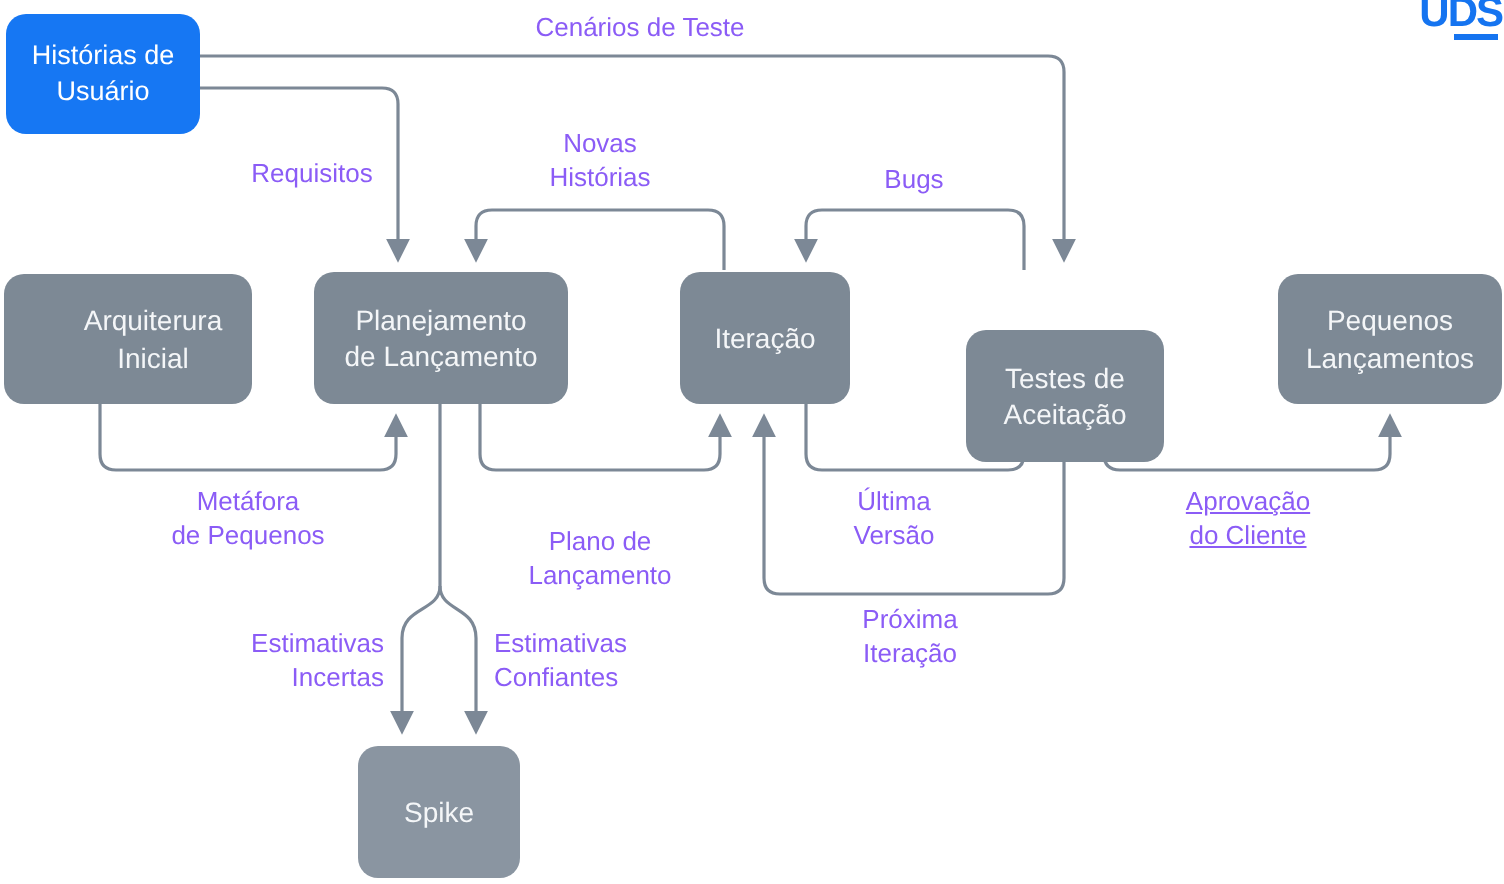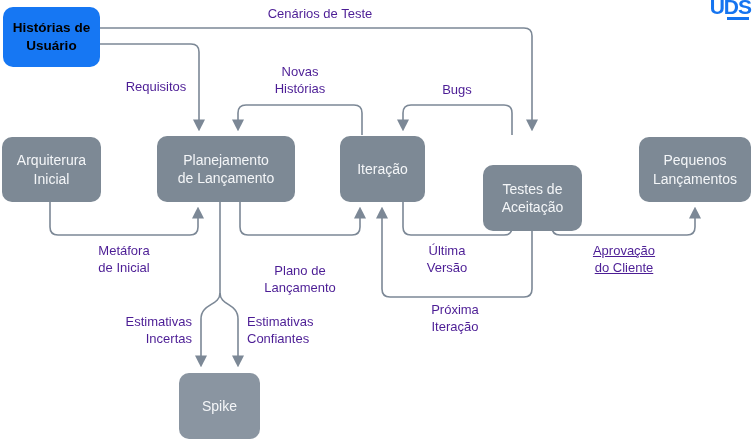--- a/index.html
+++ b/index.html
@@ -6,24 +6,24 @@
   #canvas{
     position:relative;width:752px;height:442px;background:#ffffff;overflow:hidden;
     font-family:"Liberation Sans","DejaVu Sans",sans-serif;
   }
   #wires{position:absolute;left:0;top:0;width:752px;height:442px;}
   .box{
     position:absolute;border-radius:10px;background:#7D8995;
     display:flex;align-items:center;justify-content:center;text-align:center;
     color:#F4F6F8;font-size:14px;line-height:1.32;white-space:pre-line;
   }
-  .box.blue{background:#1677F3;color:#000000;font-weight:700;font-size:13.5px;}
+  .box.blue{background:#1677F3;color:#ffffff;font-weight:400;font-size:13.5px;}
   .box.spike{background:#8A95A1;}
   .lbl{
-    position:absolute;font-size:13px;font-weight:500;color:#4c1d95;
+    position:absolute;font-size:13px;font-weight:500;color:#8b5cf6;
     line-height:1.3;white-space:pre-line;text-align:center;
   }
   .lbl.right{text-align:right;}
   .lbl.left{text-align:left;}
   #logo{position:absolute;right:1px;top:-5px;color:#1574F0;
     font-weight:800;font-size:21px;letter-spacing:-1px;}
   #logo .bar{position:absolute;right:2px;top:22px;width:22px;height:3px;background:#1574F0;}
 </style>
 </head>
 <body>
@@ -48,24 +48,24 @@
       <path d="M 552 202 V 227 Q 552 235 560 235 H 687 Q 695 235 695 227 V 209" marker-end="url(#arr)"></path>
       <path d="M 220 202 V 293"></path>
       <path d="M 220 293 C 220 306 201 303 201 319 V 365" marker-end="url(#arr)"></path>
       <path d="M 220 293 C 220 306 238 303 238 319 V 365" marker-end="url(#arr)"></path>
     </g>
   </svg>
 
   <div class="box blue" style="left:3px;top:7px;width:97px;height:60px;">Histórias de
 Usuário</div>
 
-  <div class="box" style="left:2px;top:137px;width:99px;height:65px;">Arquiterura
+  <div class="box" style="left:2px;top:137px;width:99px;height:65px;padding-left:25px;">Arquiterura
 Inicial</div>
 
-  <div class="box" style="left:157px;top:136px;width:138px;height:66px;">Planejamento
+  <div class="box" style="left:157px;top:136px;width:127px;height:66px;">Planejamento
 de Lançamento</div>
 
   <div class="box" style="left:340px;top:136px;width:85px;height:66px;">Iteração</div>
 
   <div class="box" style="left:483px;top:136px;width:99px;height:66px;margin-top:29px;">Testes de
 Aceitação</div>
 
   <div class="box" style="left:639px;top:137px;width:112px;height:65px;">Pequenos
 Lançamentos</div>
 
@@ -74,21 +74,21 @@
   <div class="lbl" style="left:240px;top:6px;width:160px;">Cenários de Teste</div>
 
   <div class="lbl" style="left:106px;top:79px;width:100px;">Requisitos</div>
 
   <div class="lbl" style="left:250px;top:64px;width:100px;">Novas
 Histórias</div>
 
   <div class="lbl" style="left:417px;top:82px;width:80px;">Bugs</div>
 
   <div class="lbl" style="left:64px;top:243px;width:120px;">Metáfora
-de Inicial</div>
+de Pequenos</div>
 
   <div class="lbl" style="left:240px;top:243px;width:120px;margin-top:20px;">Plano de
 Lançamento</div>
 
   <div class="lbl" style="left:397px;top:243px;width:100px;">Última
 Versão</div>
 
   <div class="lbl" style="left:564px;top:243px;width:120px;text-decoration:underline;">Aprovação
 do Cliente</div>
 

